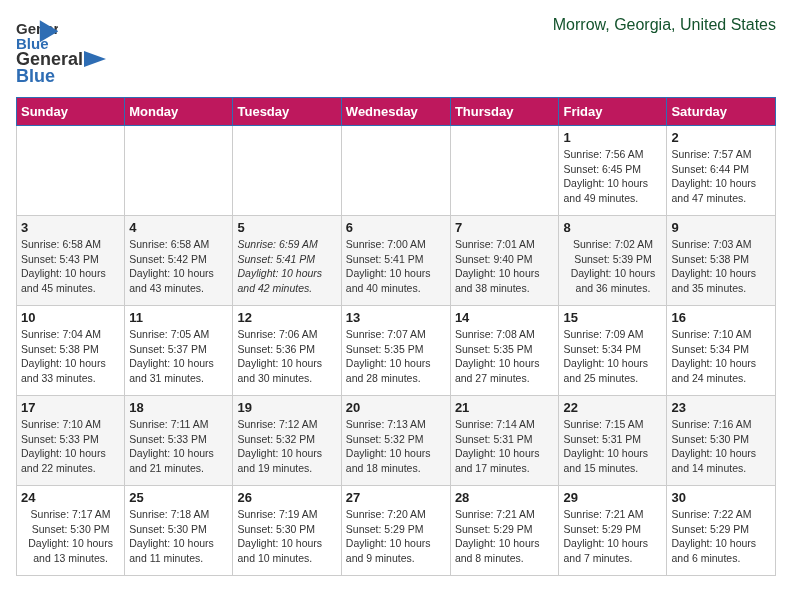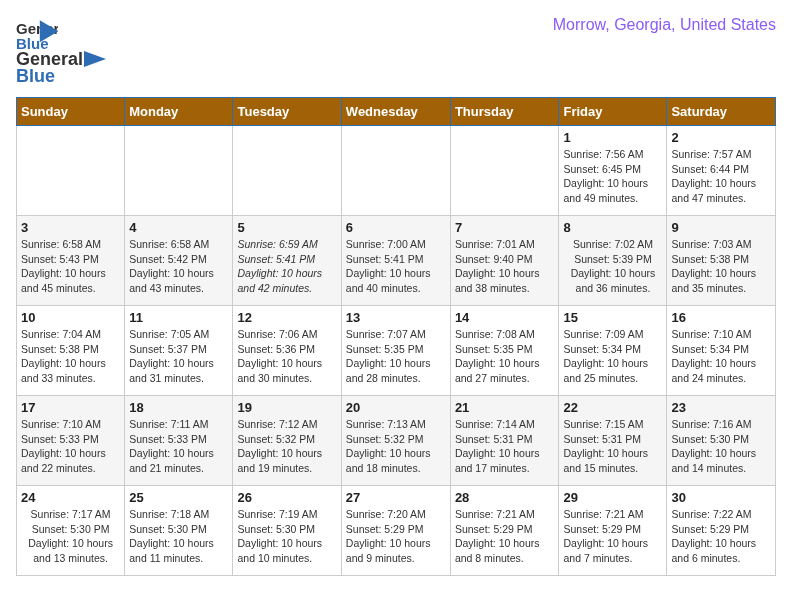--- a/index.html
+++ b/index.html
@@ -24,30 +24,30 @@
     .title-section {
       text-align: right;
     }
     .month-title {
       font-size: 36px;
       font-weight: bold;
       color: #333;
     }
     .location {
       font-size: 16px;
-      color: #8b5cf6;
+      color: #14532d;
       text-align: center;
     }
     .calendar-table {
       width: 100%;
       border-collapse: collapse;
       font-size: 11px;
     }
     .calendar-table th {
-      background: #a16207;
+      background: #be185d;
       color: #fff;
       padding: 6px 4px;
       text-align: left;
       font-size: 13px;
       border: 1px solid #2e6db4;
     }
     .calendar-table td {
       border: 1px solid #ccc;
       vertical-align: top;
       padding: 4px;

